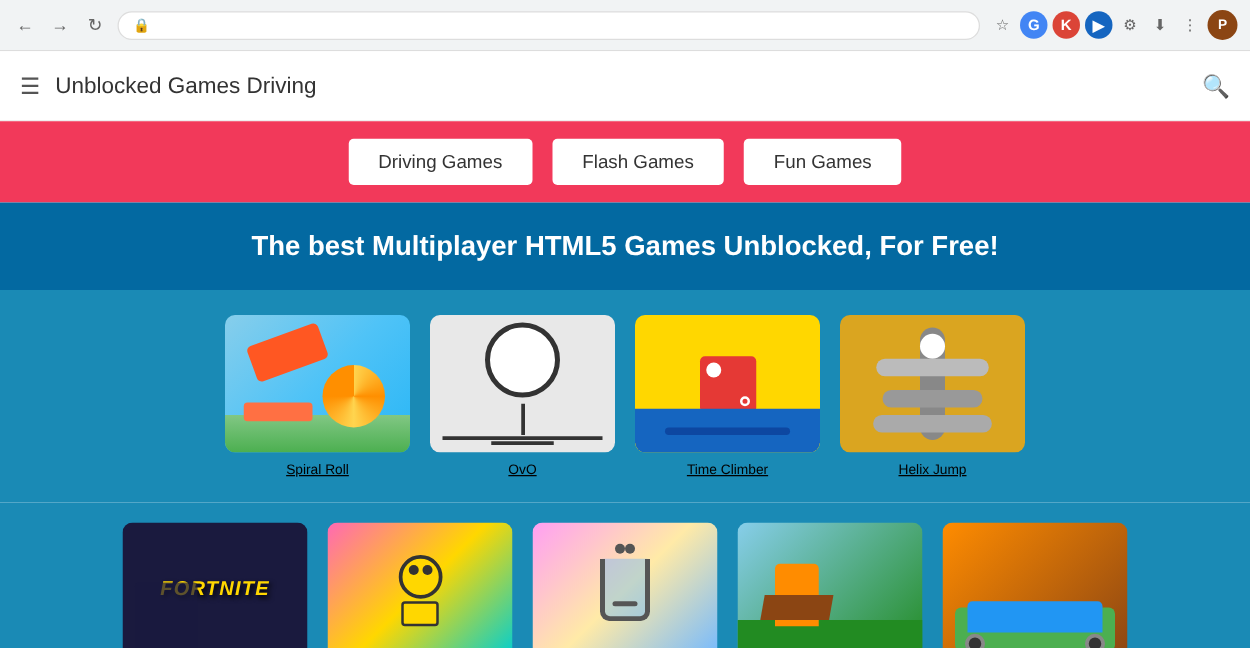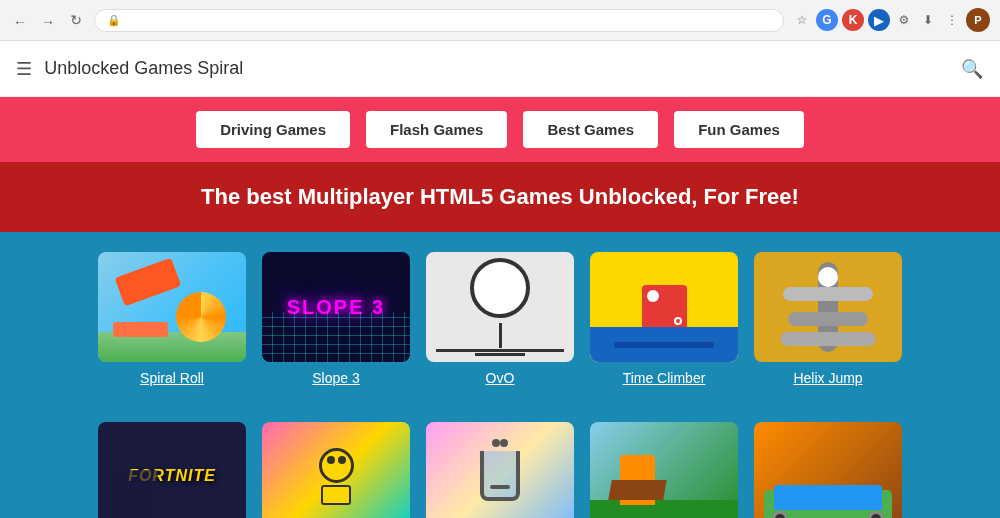--- a/index.html
+++ b/index.html
@@ -87,26 +87,26 @@
       gap: 16px;
     }
     .nav-btn-pill {
       background: #fff;
       border: none;
       border-radius: 4px;
       padding: 10px 24px;
       font-size: 15px;
       color: #333;
       cursor: pointer;
-      font-weight: 700;
+      font-weight: 400;
     }
 
     
     .banner {
-      background: #b91c1c;
+      background: #0369a1;
       padding: 22px;
       text-align: center;
     }
     .banner-text {
       color: #fff;
       font-size: 22px;
       font-weight: bold;
     }
 
     
@@ -129,22 +129,22 @@
     .game-thumb {
       width: 148px;
       height: 110px;
       border-radius: 8px;
       overflow: hidden;
       display: flex;
       align-items: center;
       justify-content: center;
     }
     .game-label {
-      color: #ffffff;
-      font-size: 14px;
+      color: #000000;
+      font-size: 11px;
       text-decoration: underline;
       text-align: center;
     }
 
     
     .thumb-spiral {
       background: linear-gradient(135deg, #87CEEB 0%, #4FC3F7 50%, #29B6F6 100%);
       position: relative;
       width: 100%; height: 100%;
     }
@@ -360,28 +360,27 @@
       <span>⚙</span>
       <span>⬇</span>
       <span>⋮</span>
       <div class="profile-circle">P</div>
     </div>
   </div>
 </div>
 
 <div class="page-header">
   <span class="hamburger">☰</span>
-  <span class="site-title">Unblocked Games Spiral</span>
+  <span class="site-title">Unblocked Games Driving</span>
   <span class="search-icon-btn">🔍</span>
 </div>
 
 <div class="nav-bar">
   <button class="nav-btn-pill">Driving Games</button>
   <button class="nav-btn-pill">Flash Games</button>
-  <button class="nav-btn-pill">Best Games</button>
   <button class="nav-btn-pill">Fun Games</button>
 </div>
 
 <div class="banner">
   <span class="banner-text">The best Multiplayer HTML5 Games Unblocked, For Free!</span>
 </div>
 
 <div class="games-section">
   <div class="games-row">
 
@@ -391,29 +390,20 @@
           <div style="position:absolute;bottom:0;left:0;right:0;height:30px;background:linear-gradient(to top, #4CAF50, #81C784);"></div>
           <div style="position:absolute;bottom:25px;left:15px;width:55px;height:15px;background:#FF7043;border-radius:3px;"></div>
           <div style="position:absolute;bottom:20px;right:20px;width:50px;height:50px;border-radius:50%;background:conic-gradient(#FFD54F 0deg,#FF8F00 90deg,#FFD54F 180deg,#FF8F00 270deg);"></div>
           <div style="position:absolute;top:15px;left:20px;width:60px;height:30px;background:#FF5722;transform:rotate(-20deg);border-radius:4px;"></div>
         </div>
       </div>
       <span class="game-label">Spiral Roll</span>
     </div>
 
 
-    <div class="game-card">
-      <div class="game-thumb">
-        <div class="thumb-slope3">
-          <div class="slope3-grid"></div>
-          <span class="slope3-text">SLOPE 3</span>
-        </div>
-      </div>
-      <span class="game-label">Slope 3</span>
-    </div>
 
     <div class="game-card">
       <div class="game-thumb">
         <div class="thumb-ovo">
           <div style="position:relative;display:flex;flex-direction:column;align-items:center;gap:5px;">
             <div class="ovo-circle"></div>
             <div style="width:3px;height:25px;background:#333;"></div>
             <div style="width:50px;height:3px;background:#333;"></div>
           </div>
           <div style="position:absolute;bottom:10px;left:10px;right:10px;height:3px;background:#333;"></div>

